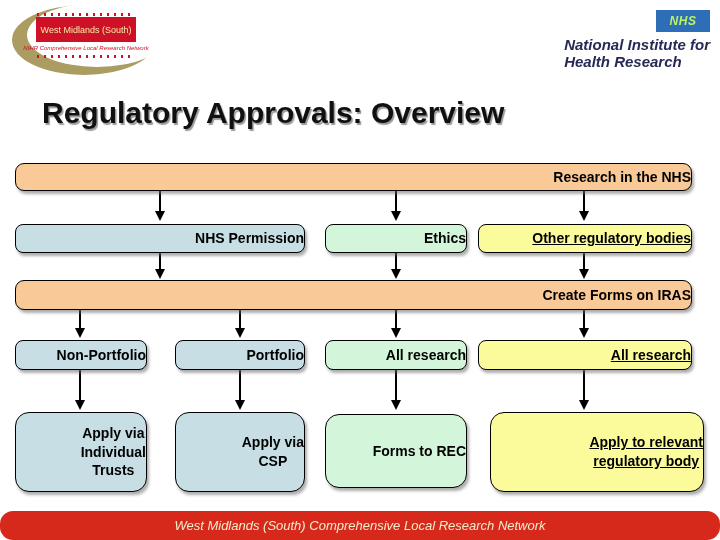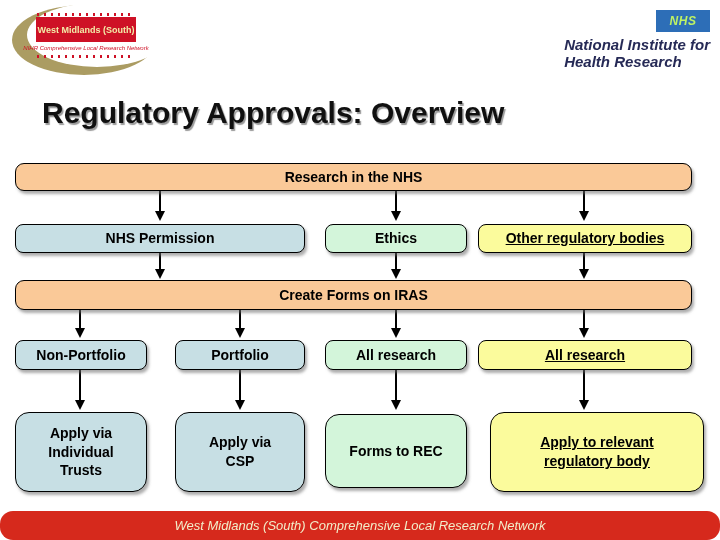--- a/index.html
+++ b/index.html
@@ -6,37 +6,37 @@
   .slide{position:relative;width:720px;height:540px;background:#ffffff;overflow:hidden;
          font-family:"Liberation Sans",sans-serif;}
 
   
   .crescent{position:absolute;left:4px;top:2px;}
   .dots{position:absolute;height:3px;
         background-image:repeating-linear-gradient(to right,var(--logo-red) 0 2px,transparent 2px 7px);}
   .dots-top{left:37px;top:13px;width:97px;}
   .dots-bottom{left:37px;top:55px;width:97px;}
   .org-box{position:absolute;left:36px;top:17px;width:100px;height:25px;background:var(--logo-red);
-           color:#f3eda9;font-size:9px;font-weight:bold;display:flex;align-items:center;justify-content:center;}
+           color:#f3eda9;font-size:9px;font-weight:normal;display:flex;align-items:center;justify-content:center;}
   .network-line{position:absolute;left:18px;top:45px;width:136px;text-align:center;
                 font-size:6px;font-style:italic;color:var(--logo-red);}
 
   
   .nhs-box{position:absolute;left:656px;top:10px;width:54px;height:22px;background:var(--nhs-blue);
            color:#bef264;display:flex;align-items:center;justify-content:center;
            font-weight:bold;font-style:italic;font-size:12px;letter-spacing:.5px;}
   .institute{position:absolute;right:10px;top:36px;text-align:left;font-style:italic;font-weight:bold;
              font-size:15px;line-height:1.15;color:#262a56;}
 
   
   .page-title{position:absolute;left:42px;top:96px;font-size:30px;font-weight:bold;color:#101010;
               text-shadow:1.5px 1.5px 1px #9a9a9a;}
 
   
-  .node{position:absolute;border:1.6px solid #000;display:flex;align-items:center;justify-content:center;
+  .node{position:absolute;border:1.6px solid #000;display:flex;align-items:center;justify-content:flex-end;
         box-shadow:2px 3px 3px rgba(105,105,105,.55);color:#000;}
   .node span{font-weight:bold;font-size:14px;text-align:center;white-space:pre-line;line-height:1.35;}
   .peach{background:var(--peach);} .blue{background:var(--blue);}
   .green{background:var(--green);} .yellow{background:var(--yellow);text-decoration:underline;}
   .r8{border-radius:8px;} .r9{border-radius:9px;} .r14{border-radius:14px;}
 
   #research        {left:15px; top:163px;width:675px;height:26px;}
   #nhs-permission  {left:15px; top:224px;width:288px;height:27px;}
   #ethics          {left:325px;top:224px;width:140px;height:27px;}
   #other-bodies    {left:478px;top:224px;width:212px;height:27px;}

